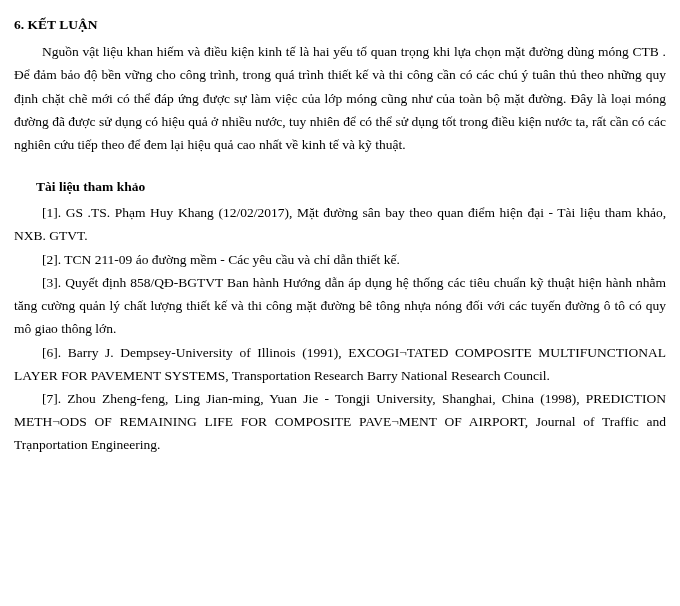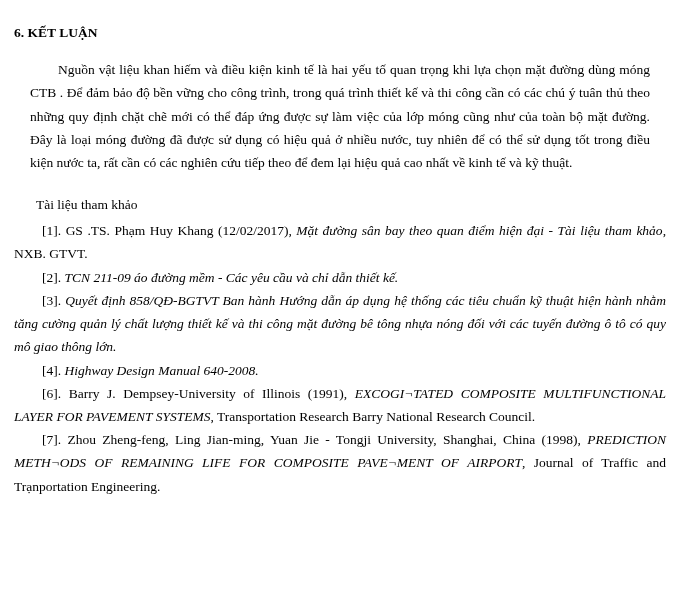--- a/index.html
+++ b/index.html
@@ -11,69 +11,68 @@
     width: 680px;
     height: 606px;
     font-family: "Liberation Serif", serif;
     color: #000000;
     -webkit-font-smoothing: antialiased;
   }
   .page {
     width: 680px;
     height: 606px;
     box-sizing: border-box;
-    padding: 24px 14px 0 14px;
+    padding: 16px 14px 0 14px;
     position: relative;
   }
   .section-heading {
     font-size: 13.5px;
     font-weight: bold;
     margin: 0 0 6px 0;
     line-height: 1.35;
   }
   p.body {
     font-size: 13.5px;
     line-height: 1.72;
-    margin: 16px;
+    margin: 0;
     text-align: justify;
     text-justify: inter-word;
   }
   p.body.indent {
     text-indent: 28px;
   }
   .refs-heading {
     font-size: 13.5px;
-    font-weight: normal;
+    font-weight: bold;
     margin: 22px 0 4px 0;
     text-indent: 22px;
     line-height: 1.4;
   }
   .ref {
     font-size: 13.5px;
     line-height: 1.72;
     margin: 0;
     text-align: justify;
     text-justify: inter-word;
     text-indent: 28px;
   }
-  .it { font-style: italic; }
+  .it { }
 </style>
 </head>
 <body>
 
 <div class="page">
 
   <h2 class="section-heading">6. KẾT LUẬN</h2>
 
   <p class="body indent">Nguồn vật liệu khan hiếm và điều kiện kinh tế là hai yếu tố quan trọng khi lựa chọn mặt đường dùng móng CTB . Để đảm bảo độ bền vững cho công trình, trong quá trình thiết kế và thi công cần có các chú ý tuân thủ theo những quy định chặt chẽ mới có thể đáp ứng được sự làm việc của lớp móng cũng như của toàn bộ mặt đường. Đây là loại móng đường đã được sử dụng có hiệu quả ở nhiều nước, tuy nhiên để có thể sử dụng tốt trong điều kiện nước ta, rất cần có các nghiên cứu tiếp theo để đem lại hiệu quả cao nhất về kinh tế và kỹ thuật.</p>
 
   <h3 class="refs-heading">Tài liệu tham khảo</h3>
 
   <div id="refs">
       <p class="ref"><span>[1]. </span><span>GS .TS. Phạm Huy Khang (12/02/2017), </span><span class="it">Mặt đường sân bay theo quan điểm hiện đại - Tài liệu tham khảo</span><span>, NXB. GTVT.</span></p>
       <p class="ref"><span>[2]. </span><span class="it">TCN 211-09 áo đường mềm - Các yêu cầu và chỉ dẫn thiết kế.</span></p>
       <p class="ref"><span>[3]. </span><span class="it">Quyết định 858/QĐ-BGTVT Ban hành Hướng dẫn áp dụng hệ thống các tiêu chuẩn kỹ thuật hiện hành nhằm tăng cường quản lý chất lượng thiết kế và thi công mặt đường bê tông nhựa nóng đối với các tuyến đường ô tô có quy mô giao thông lớn.</span></p>
-      <p class="ref"><span>[4]. </span><span class="it">Highway Design Manual 640-2008.</span></p>
       <p class="ref"><span>[6]. </span><span>Barry J. Dempsey-University of Illinois (1991), </span><span class="it">EXCOGI¬TATED COMPOSITE MULTIFUNCTIONAL LAYER FOR PAVEMENT SYSTEMS</span><span>, Transportation Research Barry National Research Council.</span></p>
       <p class="ref"><span>[7]. </span><span>Zhou Zheng-feng, Ling Jian-ming, Yuan Jie - Tongji University, Shanghai, China (1998), </span><span class="it">PREDICTION METH¬ODS OF REMAINING LIFE FOR COMPOSITE PAVE¬MENT OF AIRPORT</span><span>, Journal of Traffic and Trạnportation Engineering.</span></p>
     </div>
 
 </div>
 
 </body></html>

